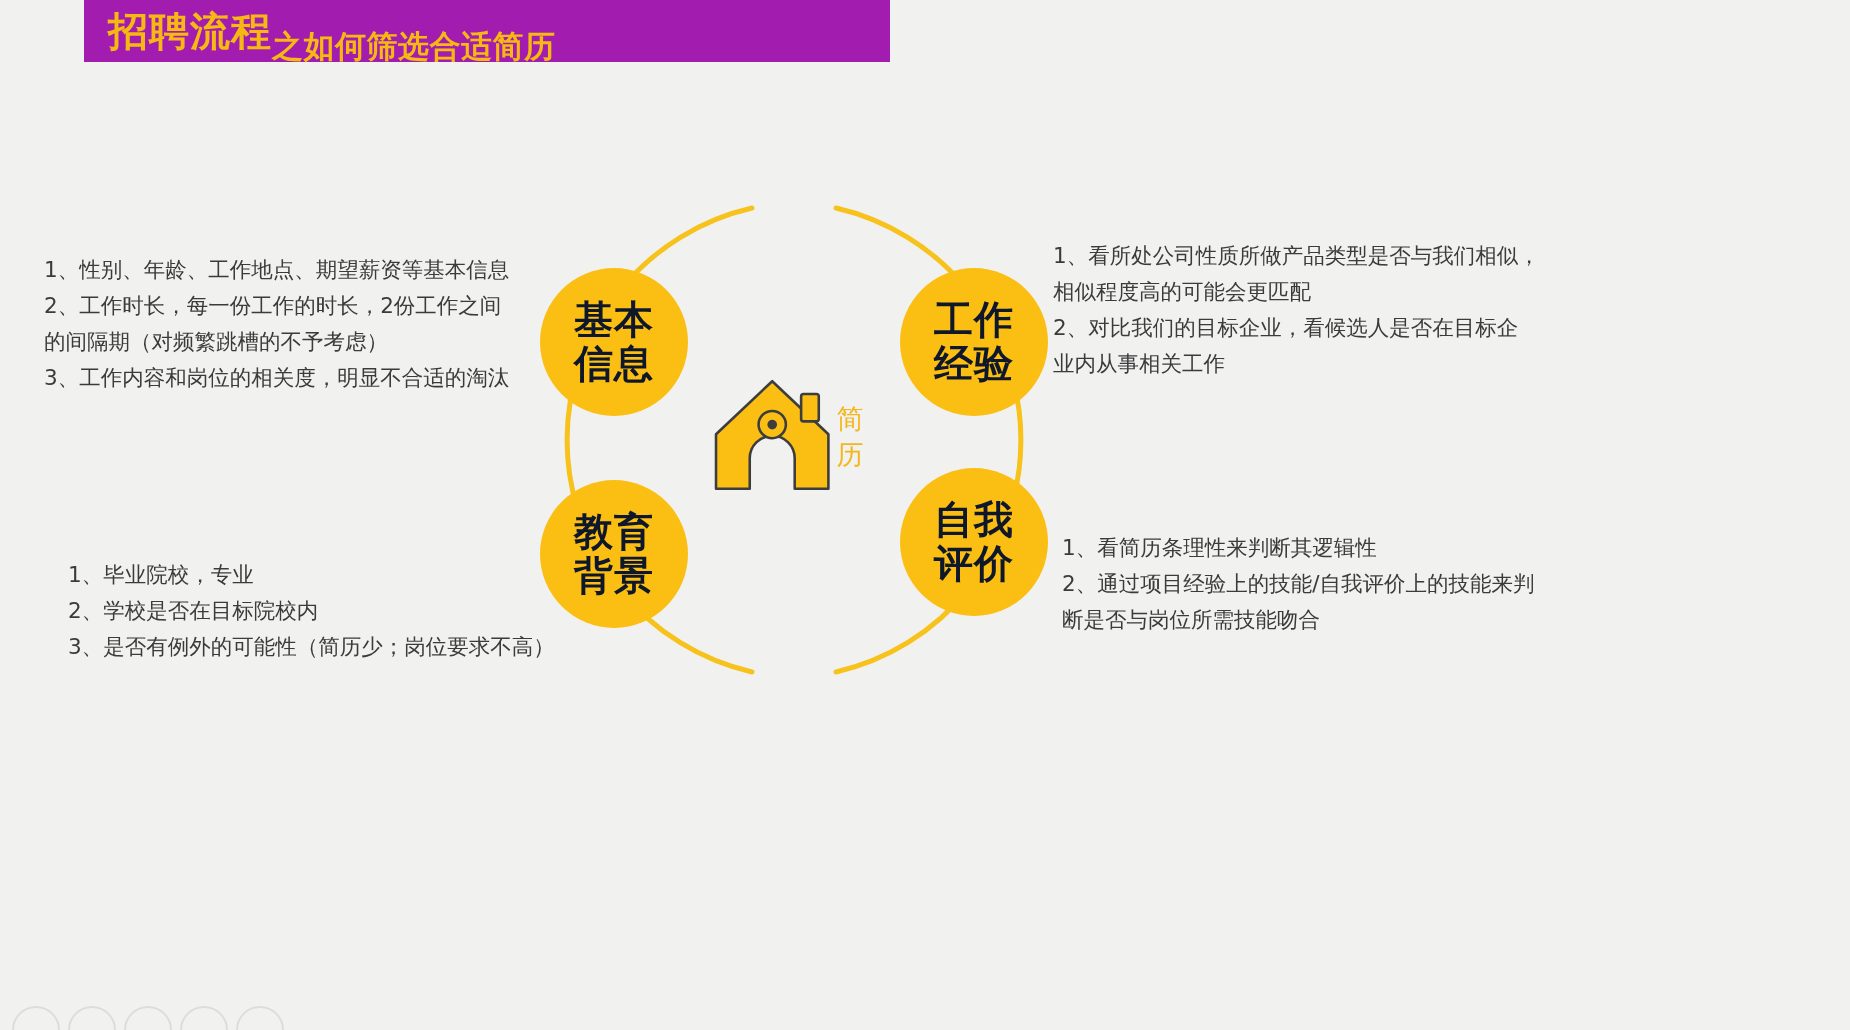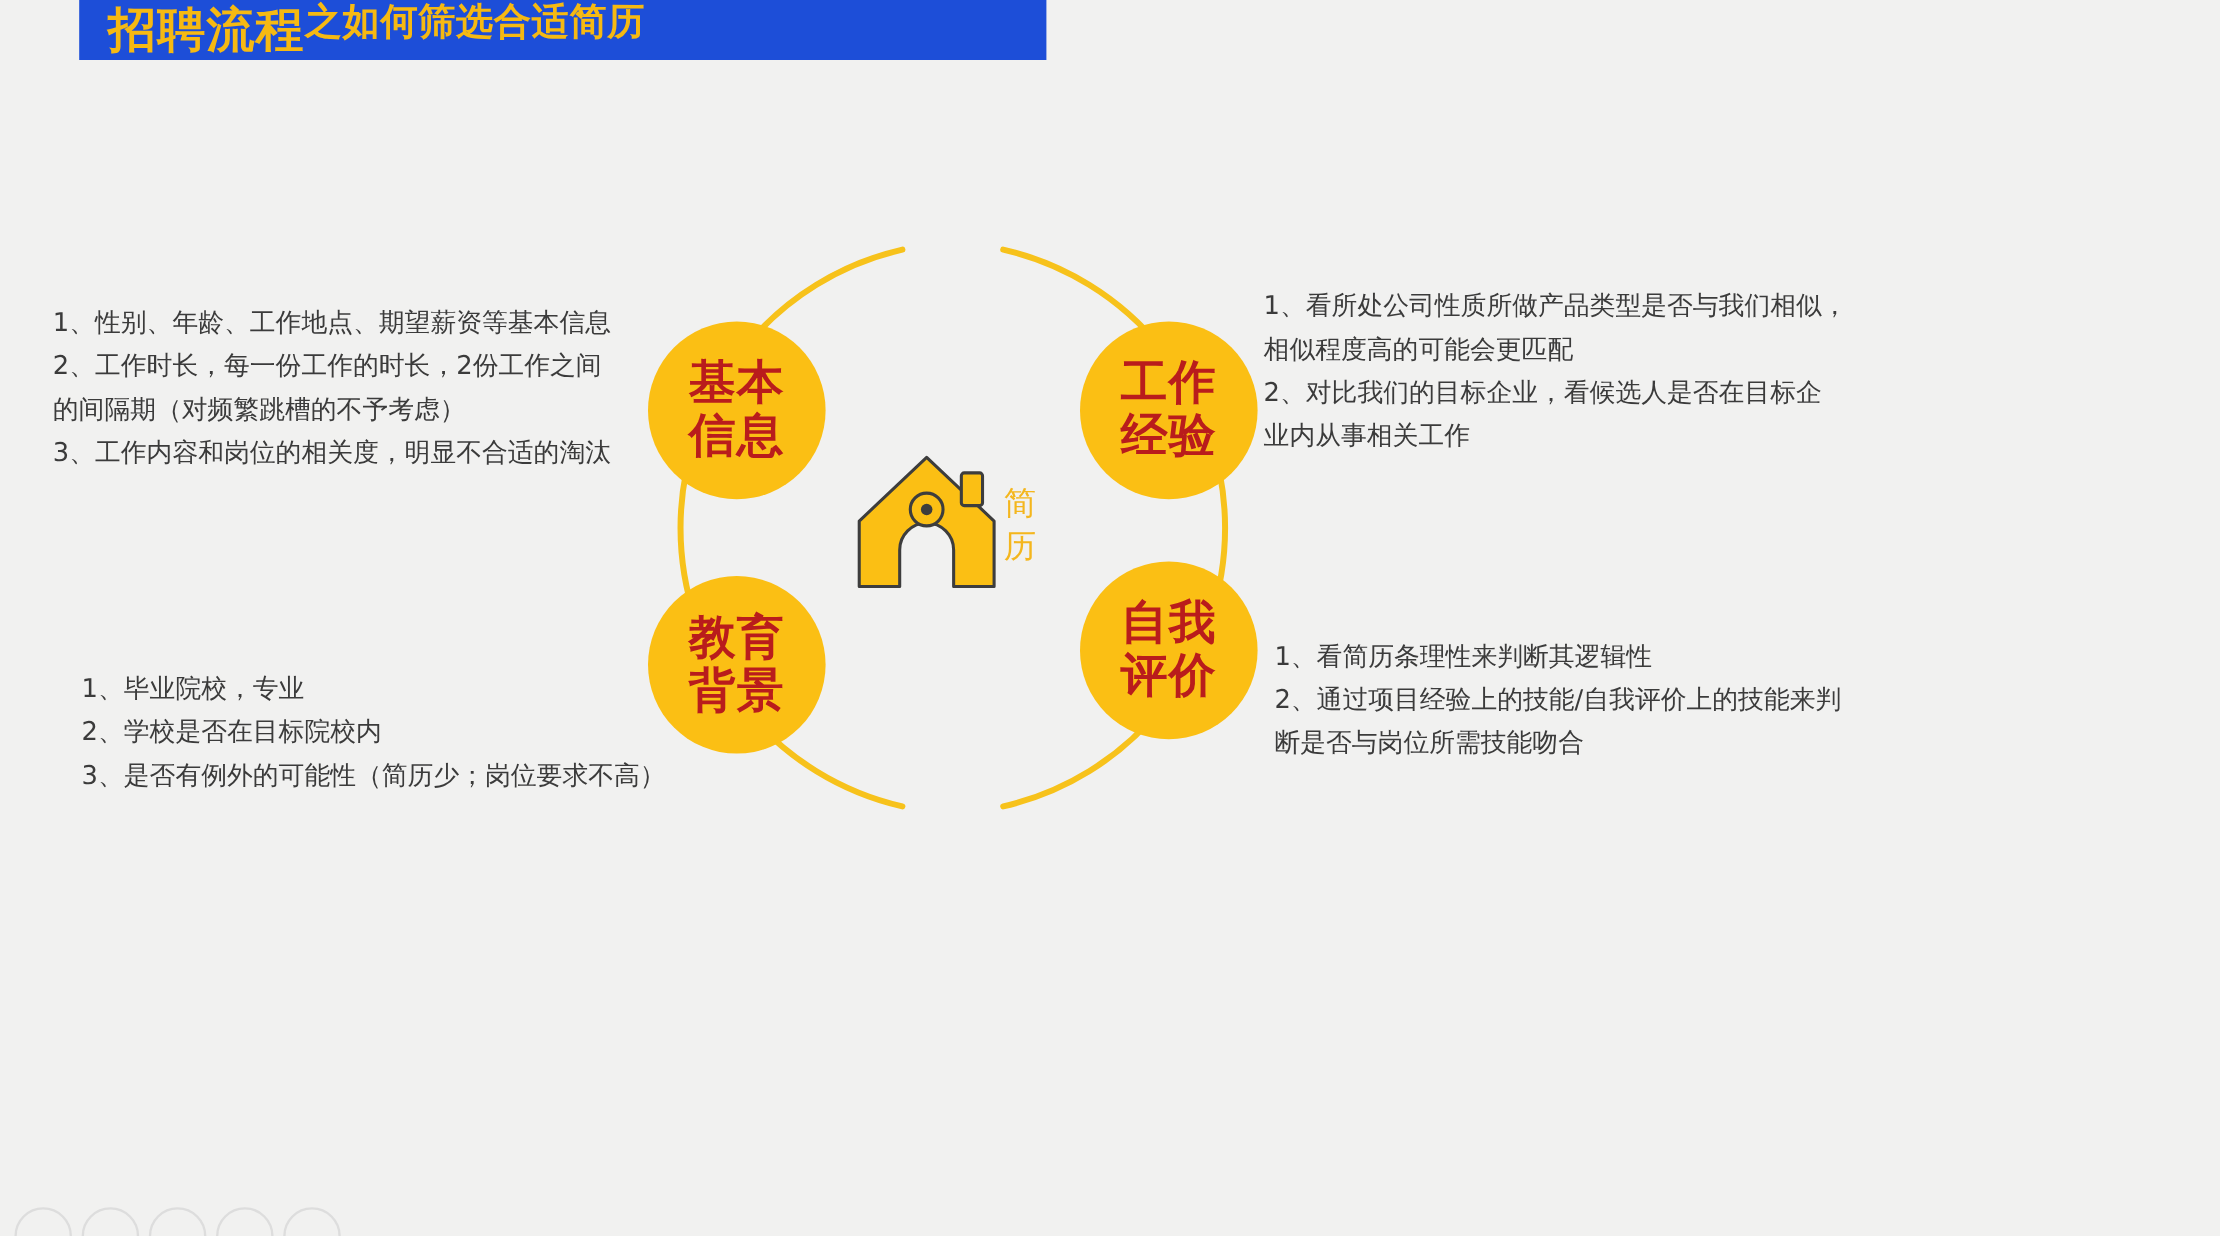--- a/index.html
+++ b/index.html
@@ -11,44 +11,43 @@
   }
   #slide {
     position: relative;
     width: 1850px; height: 1030px;
     background: #f1f1f0;
   }
 
   
   #title-bar {
     position: absolute;
-    left: 66px; top: 0px;
-    width: 806px; height: 50px;
-    background: #1d4ed8;
+    left: 84px; top: 0px;
+    width: 806px; height: 62px;
+    background: #a21caf;
     display: flex;
     align-items: center;
     padding-left: 24px;
   }
   #title-bar .t-main {
     color: #f6b912;
     font-size: 40px;
     font-weight: bold;
     letter-spacing: 1px;
     line-height: 1;
     font-family: "DejaVu Sans", "Liberation Sans", sans-serif;
   }
   #title-bar .t-sub {
     color: #f6b912;
     font-size: 31px;
     font-weight: bold;
     letter-spacing: 0.5px;
     line-height: 1;
     font-family: "DejaVu Sans", "Liberation Sans", sans-serif;
     align-self: flex-end;
-    padding-bottom: 16px;
   }
 
   
   .txt-block {
     position: absolute;
     color: #3b3b3b;
     font-size: 21.5px;
     line-height: 36px;
     white-space: pre-line;
     font-family: "DejaVu Sans", "Liberation Sans", sans-serif;
@@ -63,21 +62,21 @@
     position: absolute;
     left: 540px; top: 190px;
     width: 520px; height: 500px;
   }
   #ring { position: absolute; left: 0; top: 0; }
 
   .node {
     position: absolute;
     border-radius: 50%;
     background: #fbbf14;
-    color: #b91c1c;
+    color: #0f172a;
     display: flex;
     flex-direction: column;
     align-items: center;
     justify-content: center;
     font-weight: bold;
     font-size: 39px;
     line-height: 44px;
     letter-spacing: 1px;
     text-align: center;
     font-family: "DejaVu Sans", "Liberation Sans", sans-serif;

